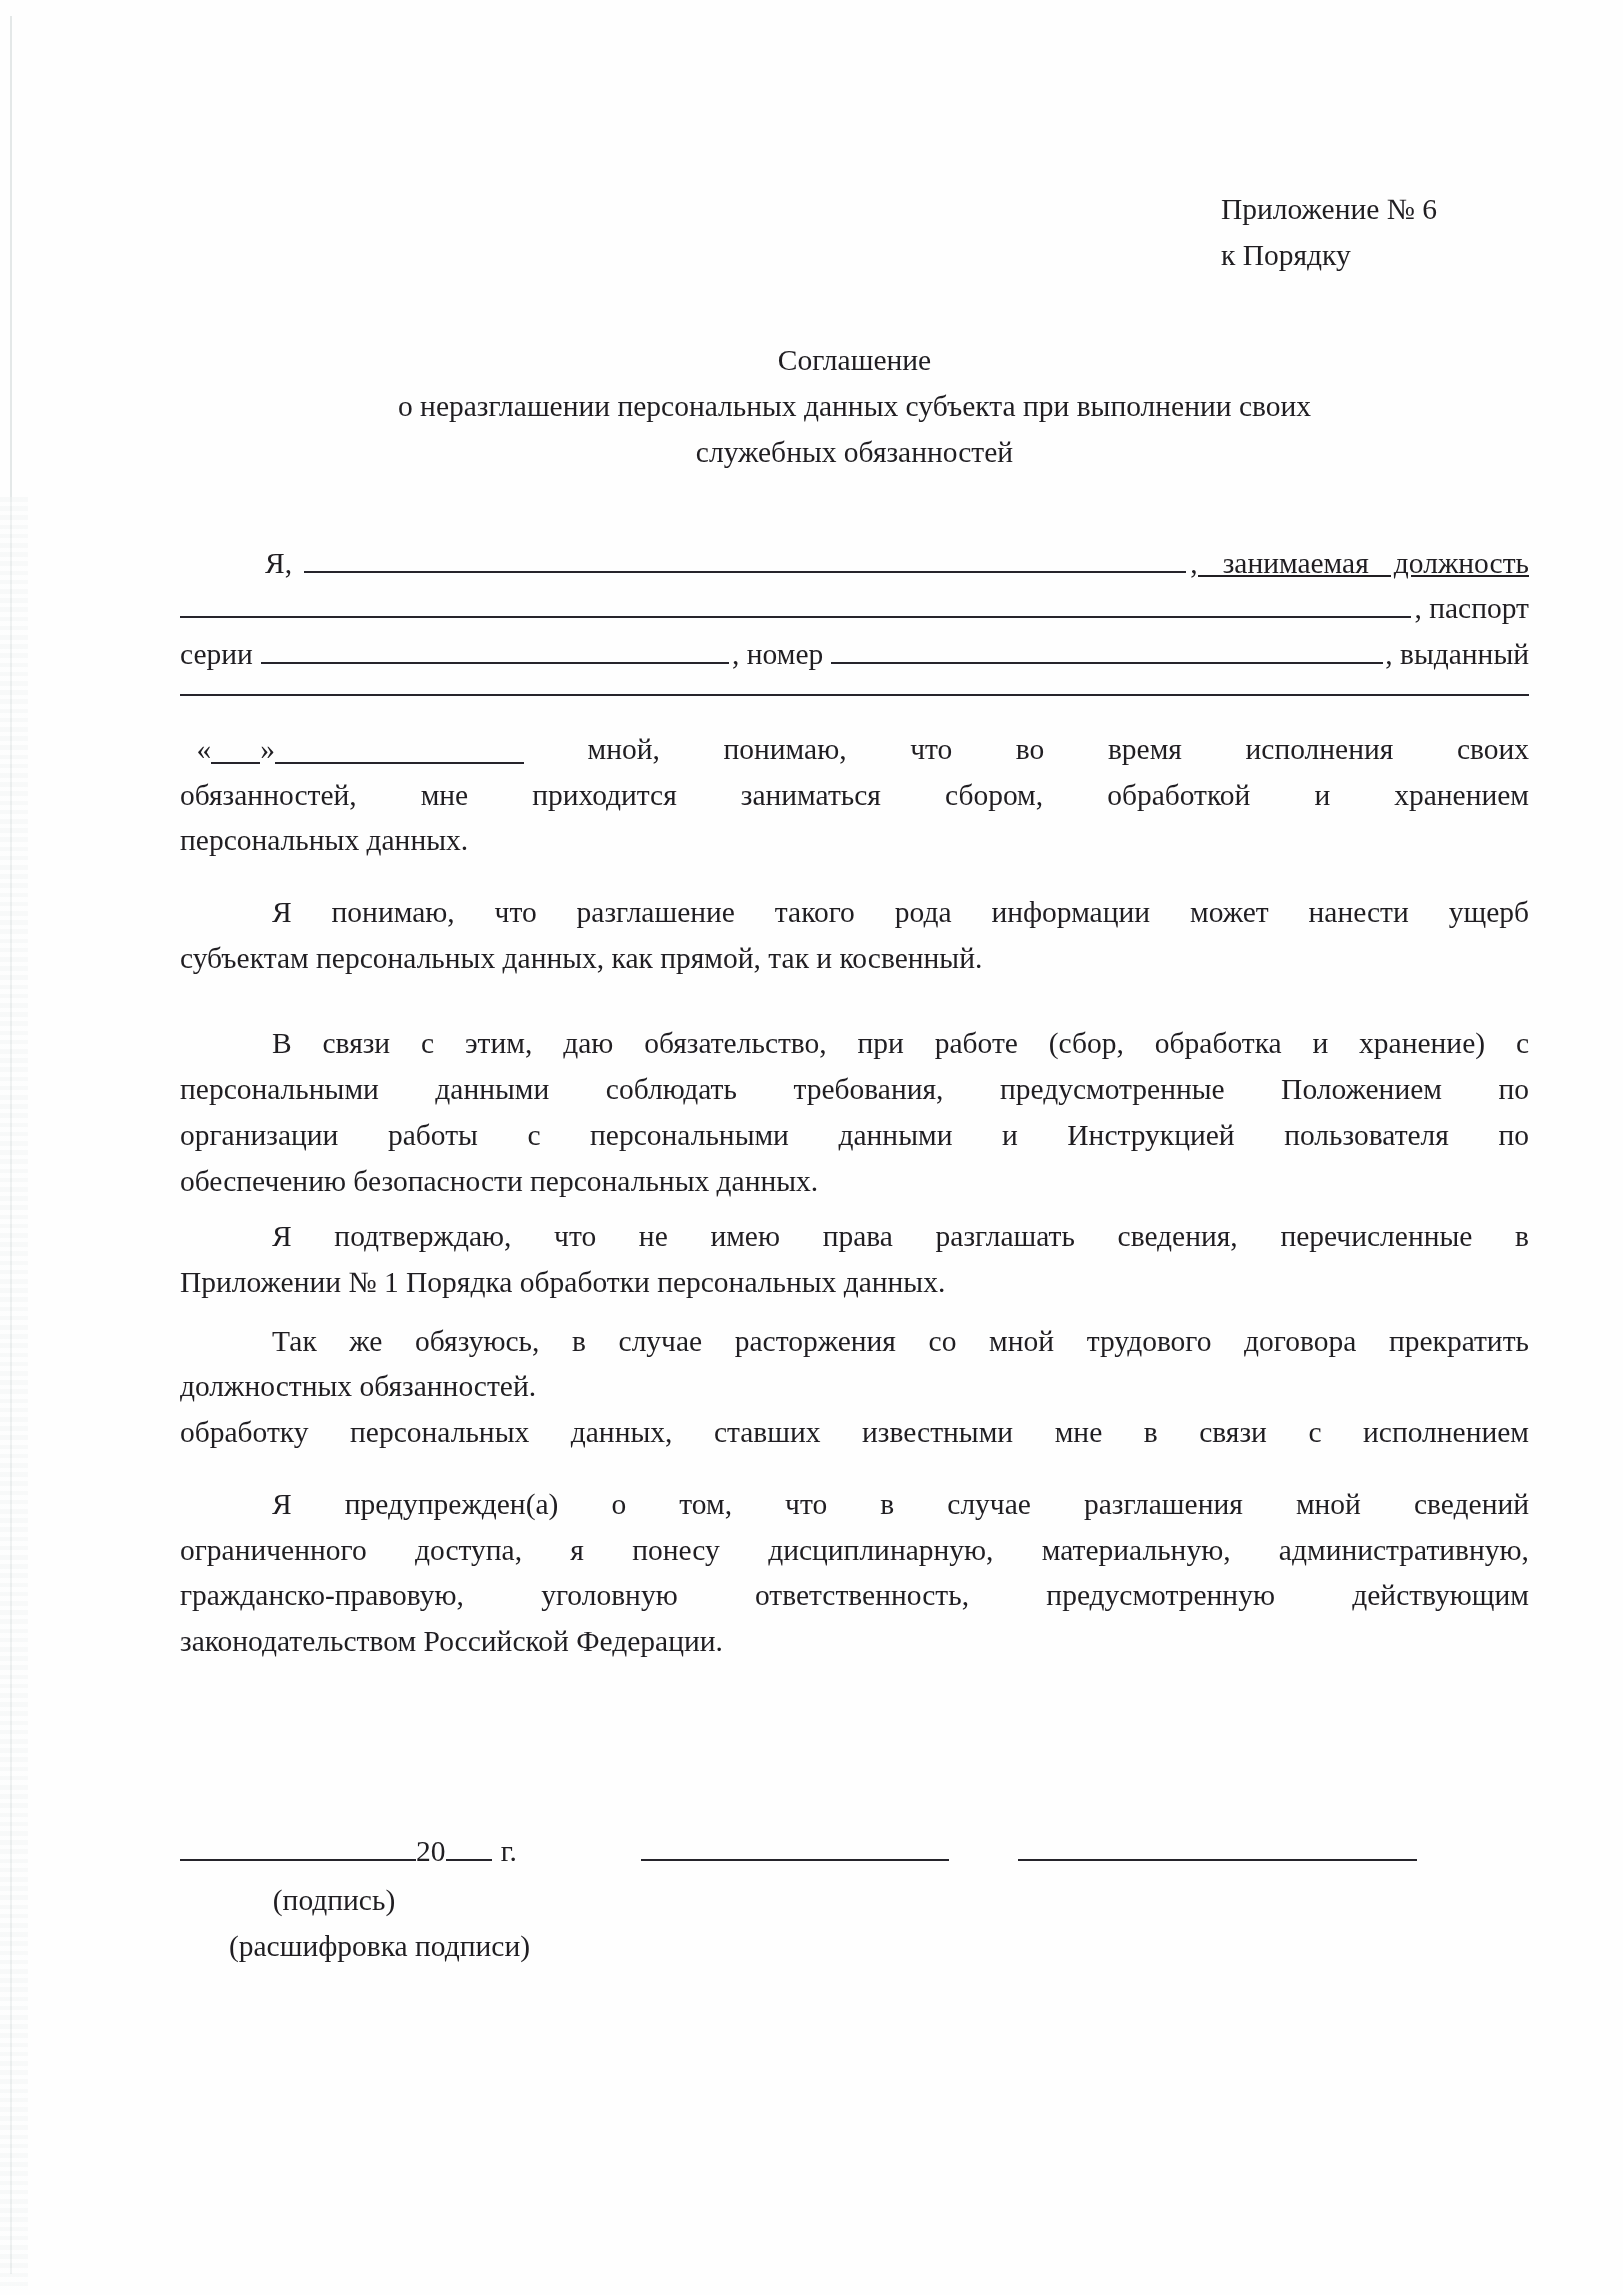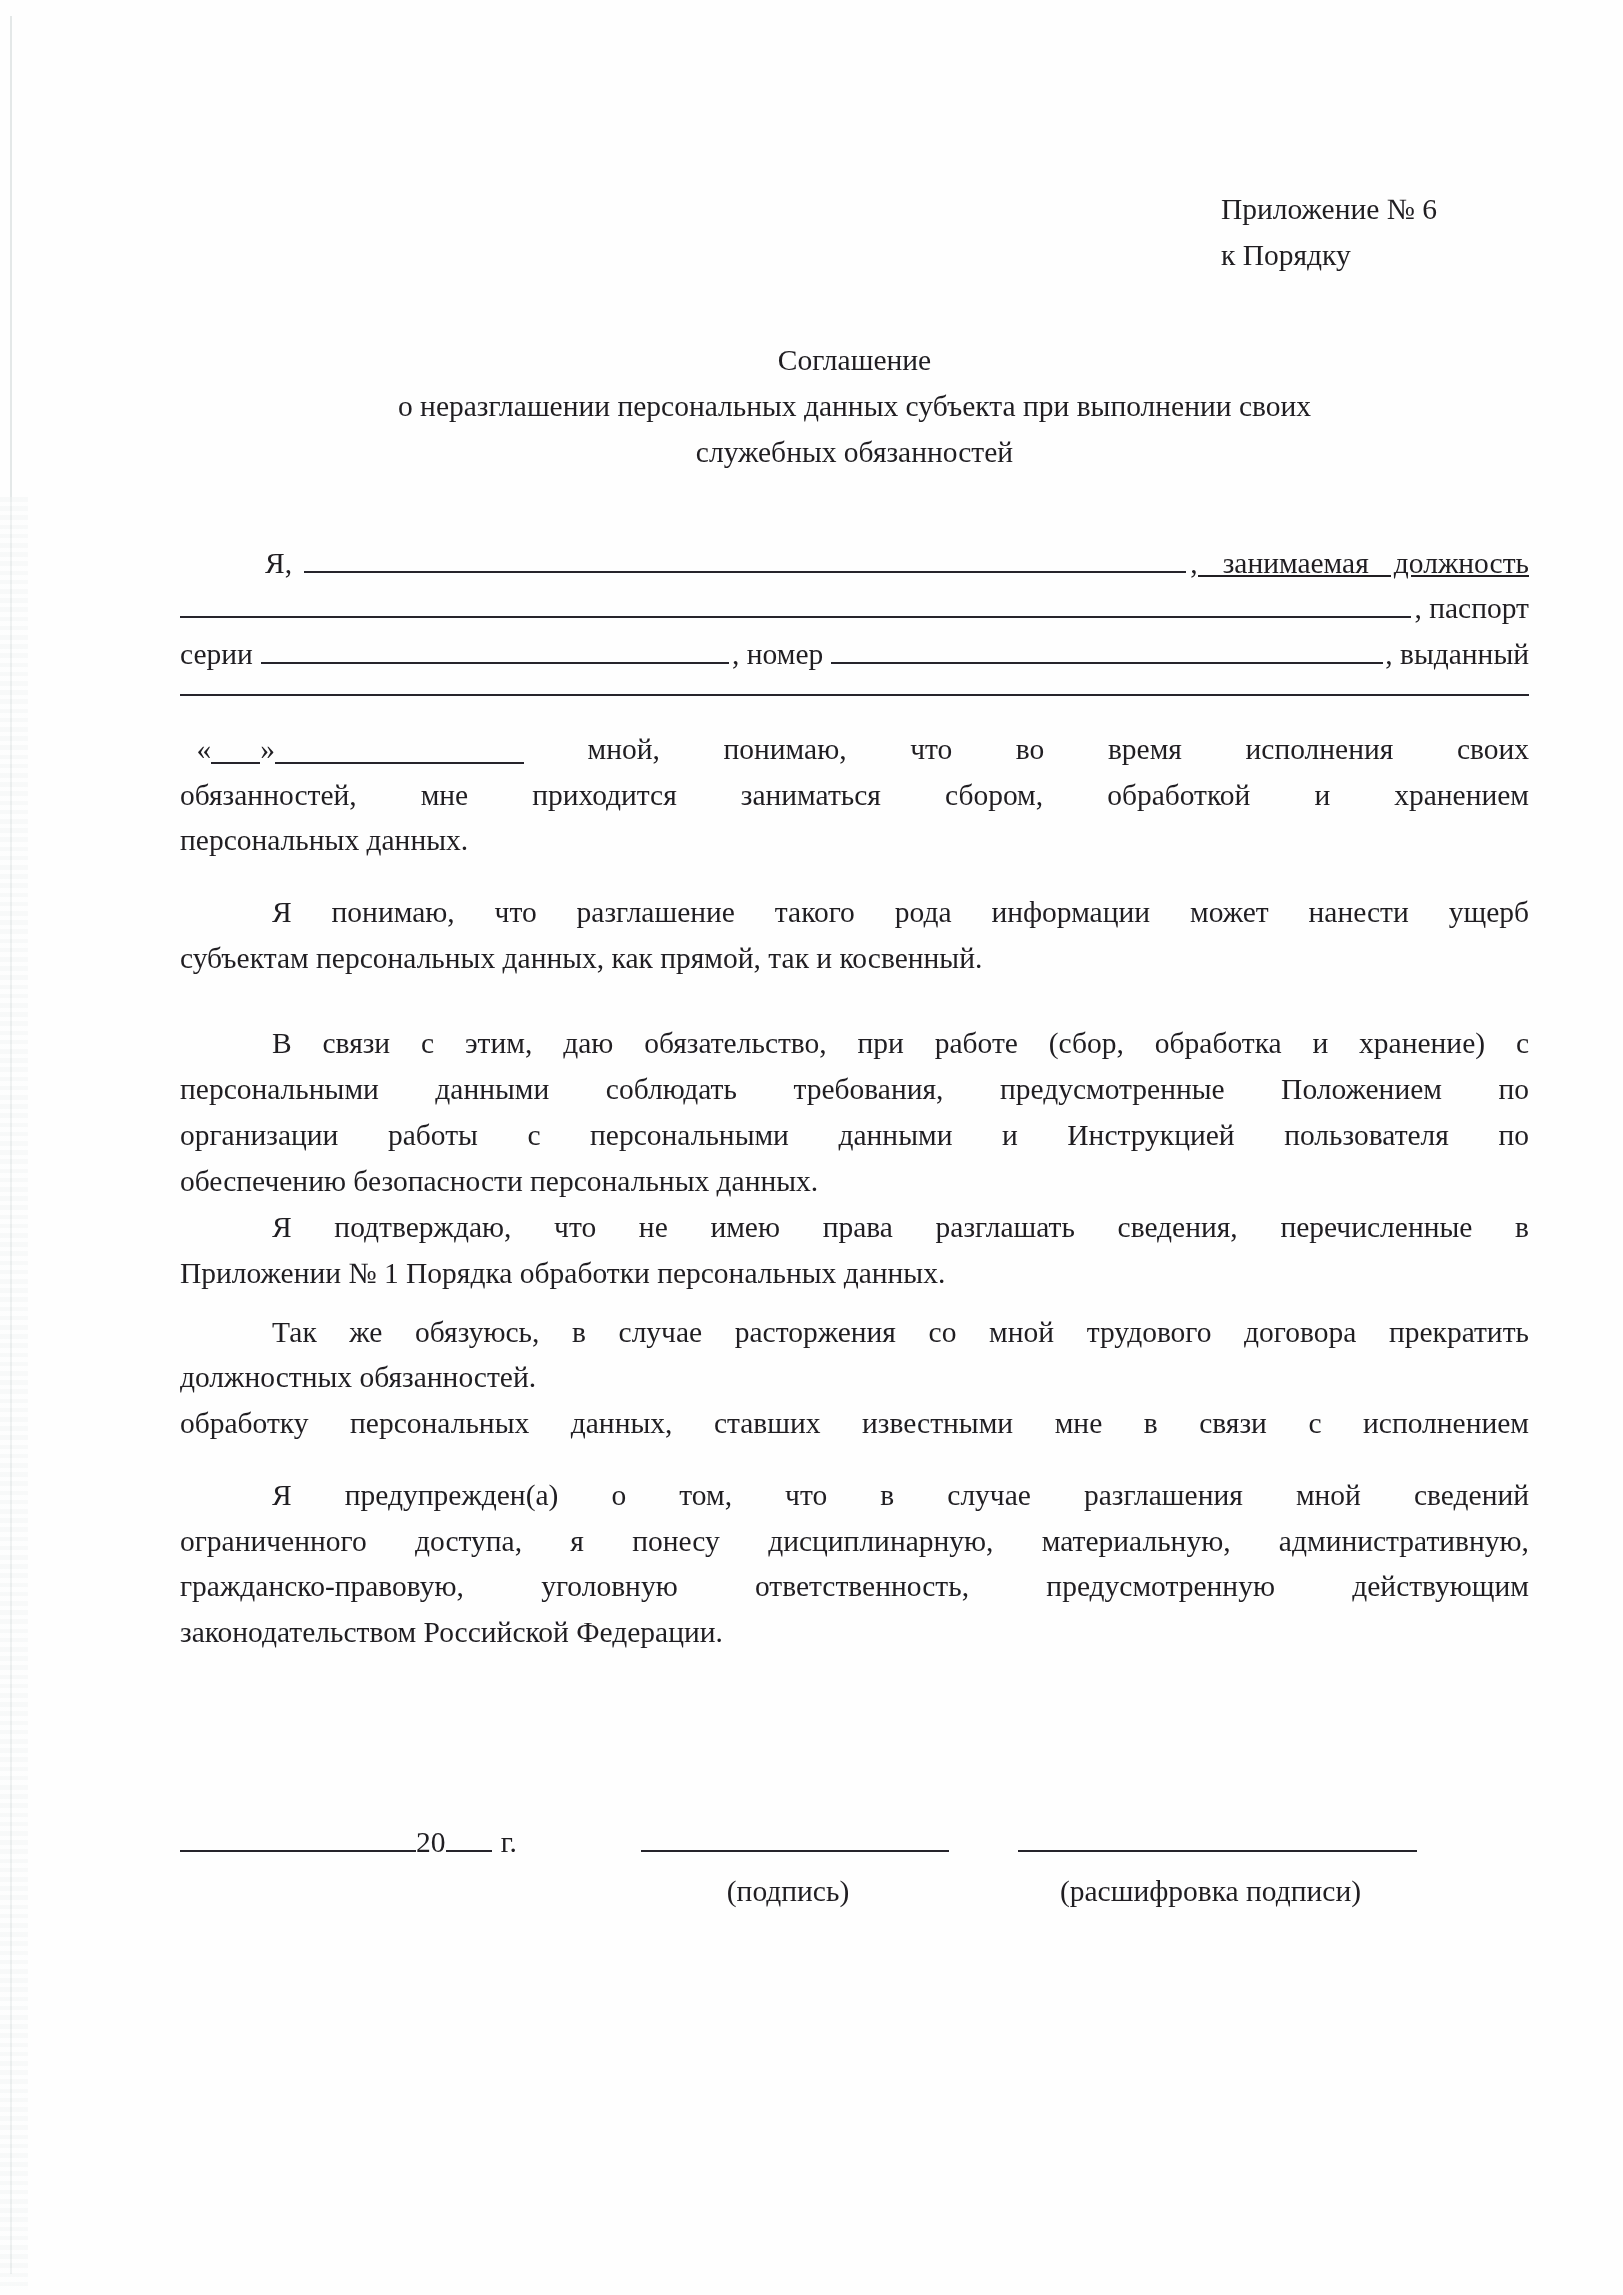--- a/index.html
+++ b/index.html
@@ -27,27 +27,27 @@
   .frow{display:flex;align-items:baseline;}
   .blank{display:inline-block;height:.55em;border-bottom:2px solid #26242b;margin-bottom:-5.2px;vertical-align:baseline;}
   .fill{flex:1 1 auto;}
   .nowrap{white-space:nowrap;}
   .wsp{word-spacing:.6em;text-decoration:underline;}
   
   .p-intro{margin-top:65px;}
   .p-date{margin-top:36px;}
   .p-harm{margin-top:26px;}
   .p-oblig{margin-top:40px;}
-  .p-confirm{margin-top:1px;}
+  .p-confirm{margin-top:10px;}
   .p-term{margin-top:13px;}
   .p-warn{margin-top:26px;}
   
   .sig-block{margin-top:164px;}
   .sig-row{display:flex;align-items:baseline;}
-  .sig-captions{display:flex;margin-top:3.9px;}
+  .sig-captions{display:flex;margin-top:3.9px;flex-direction:column;}
   .cap-box{text-align:center;}
 </style>
 </head>
 <body>
 
 <div class="scan-line-left"></div>
 <div class="scan-strip"></div>
 
 <div class="content">
 

